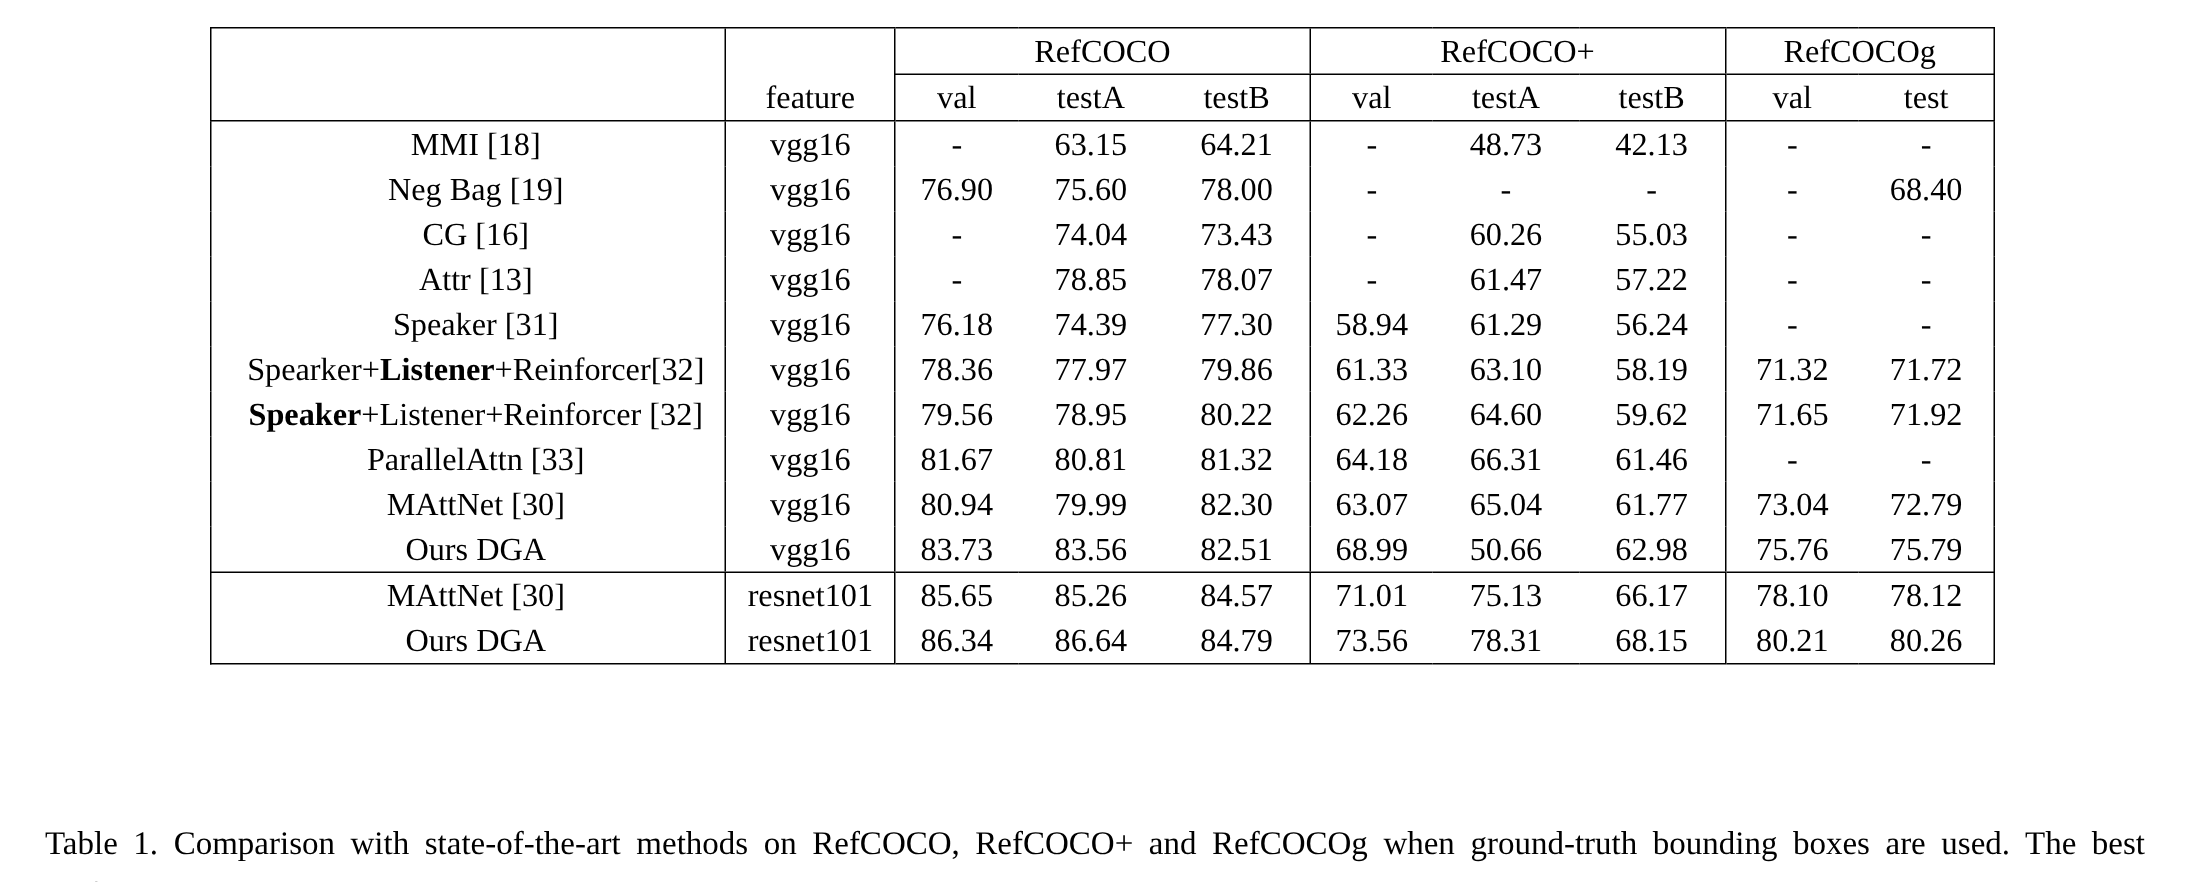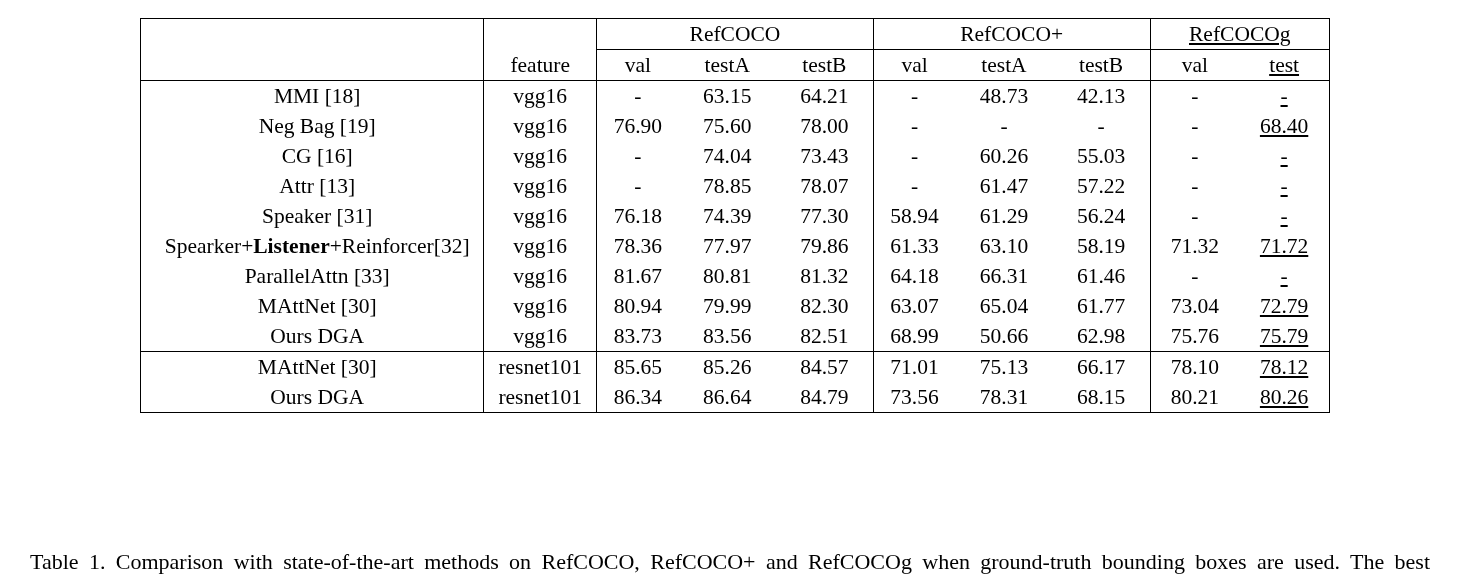--- a/index.html
+++ b/index.html
@@ -38,21 +38,21 @@
     font-weight: normal;
     text-align: center;
     vertical-align: middle;
     height: 30px;
     line-height: 30px;
     white-space: nowrap;
   }
   
   .vr-l { border-left: 1.6px solid #000; }
   .outer-l { border-left: 1.6px solid #000; }
-  .outer-r { border-right: 1.6px solid #000; text-decoration: underline; }
+  .outer-r { border-right: 1.6px solid #000; }
 
   .row-top td { border-top: 1.6px solid #000; }
   .row-bot td { border-bottom: 1.6px solid #000; }
 
   .hdr-group {
     border-bottom: 1.2px solid #000;
   }
   .hdr-rule td { border-bottom: 1.2px solid #000; }
 
   .method {
@@ -179,20 +179,32 @@
             <td class="vr-l">78.36</td>
             <td class="">77.97</td>
             <td class="">79.86</td>
             <td class="vr-l">61.33</td>
             <td class="">63.10</td>
             <td class="">58.19</td>
             <td class="vr-l">71.32</td>
             <td class="outer-r">71.72</td>
           </tr>
           <tr>
+            <td class="method outer-l"><b>Speaker</b>+Listener+Reinforcer [32]</td>
+            <td class="vr-l">vgg16</td>
+            <td class="vr-l">79.56</td>
+            <td class="">78.95</td>
+            <td class="">80.22</td>
+            <td class="vr-l">62.26</td>
+            <td class="">64.60</td>
+            <td class="">59.62</td>
+            <td class="vr-l">71.65</td>
+            <td class="outer-r">71.92</td>
+          </tr>
+          <tr>
             <td class="method outer-l">ParallelAttn [33]</td>
             <td class="vr-l">vgg16</td>
             <td class="vr-l">81.67</td>
             <td class="">80.81</td>
             <td class="">81.32</td>
             <td class="vr-l">64.18</td>
             <td class="">66.31</td>
             <td class="">61.46</td>
             <td class="vr-l">-</td>
             <td class="outer-r">-</td>

